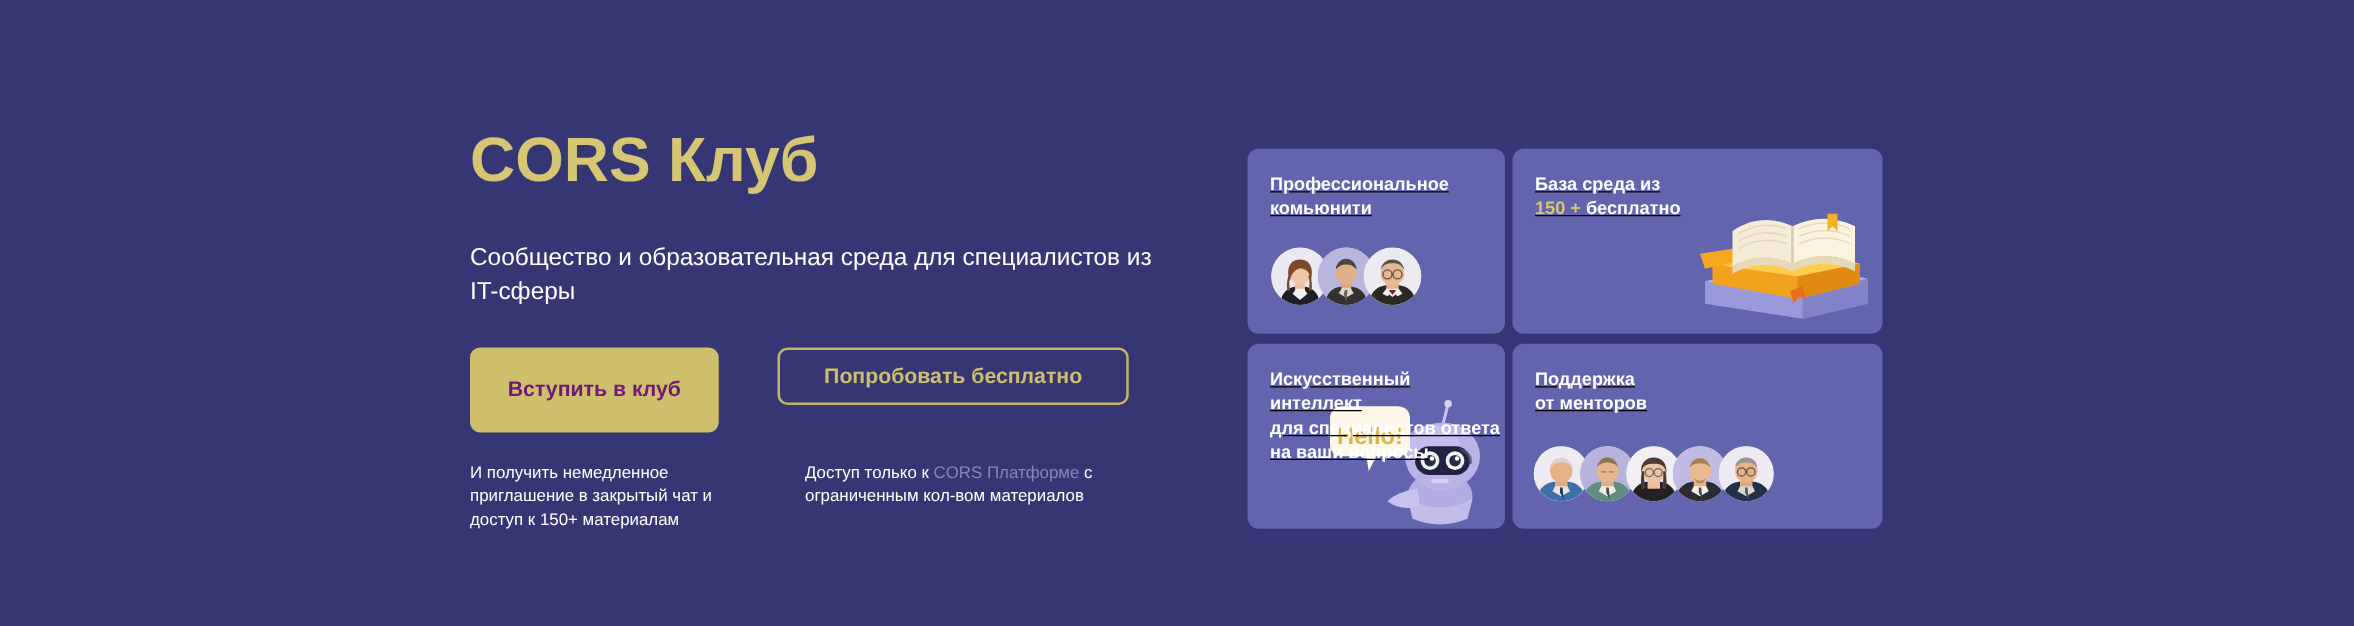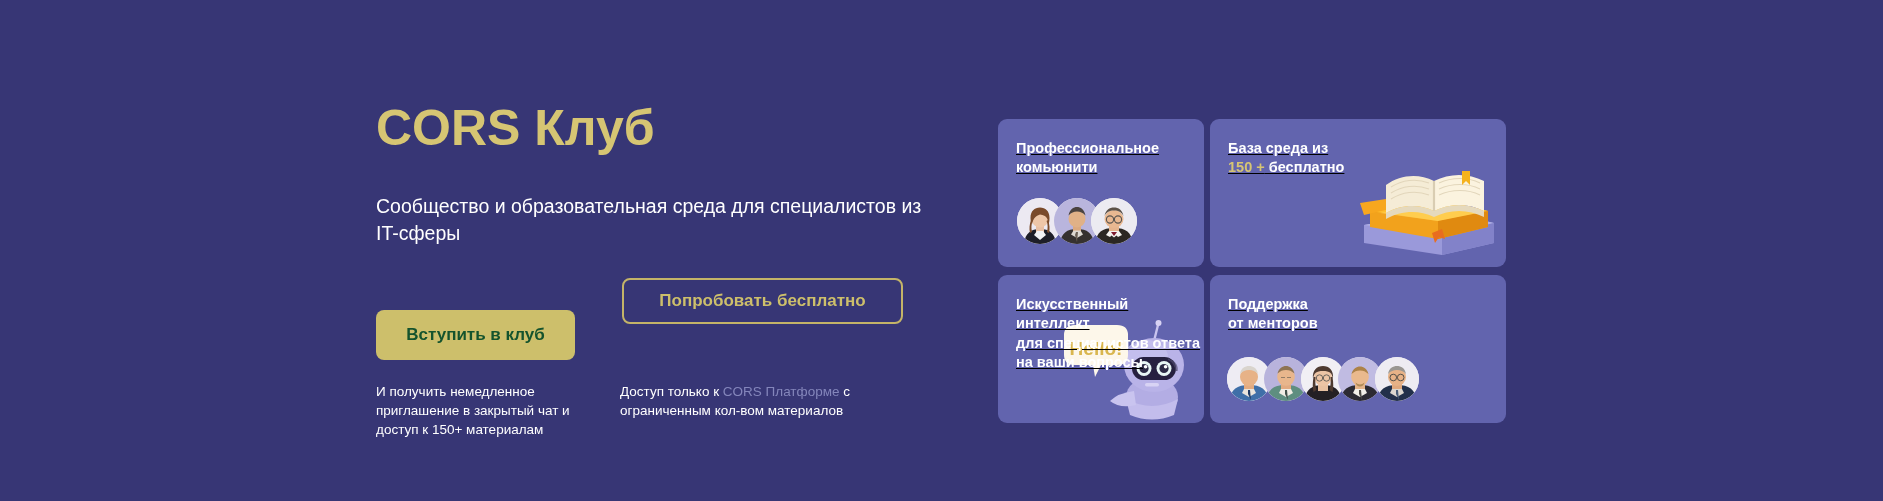--- a/index.html
+++ b/index.html
@@ -21,27 +21,27 @@
     margin-top: 38px; font-size: 19.5px; color: #ffffff;
     line-height: 1.42; font-weight: 400; max-width: 560px;
   }
   .btn-row { margin-top: 30px; display: flex; align-items: flex-start; gap: 47px; }
   .btn {
     font-size: 17px; font-weight: 700; border-radius: 8px;
     display: flex; align-items: center; justify-content: center;
     cursor: pointer; text-align: center; line-height: 1.1;
   }
   .btn-primary {
-    width: 199px; height: 50px; background: #cdbf6b; color: #14532d; border: none; margin-top: 32px;
+    width: 199px; height: 68px; background: #cdbf6b; color: #701a75; border: none;
   }
   .btn-outline {
     width: 281px; height: 46px; background: transparent; color: #cdbf6b;
     border: 2px solid #c4b468;
   }
-  .cap-row { margin-top: 22px; display: flex; gap: 44px; }
+  .cap-row { margin-top: 22px; display: flex; gap: 68px; }
   .cap { font-size: 13.5px; line-height: 1.42; color: #ffffff; font-weight: 400; }
   .cap.c1 { width: 200px; }
   .cap.c2 { width: 250px; }
   .cap .muted { color: #8486bb; }
 
   
   .cards {
     position: absolute; left: 998px; top: 119px;
     width: 508px; height: 312px;
     display: grid;

